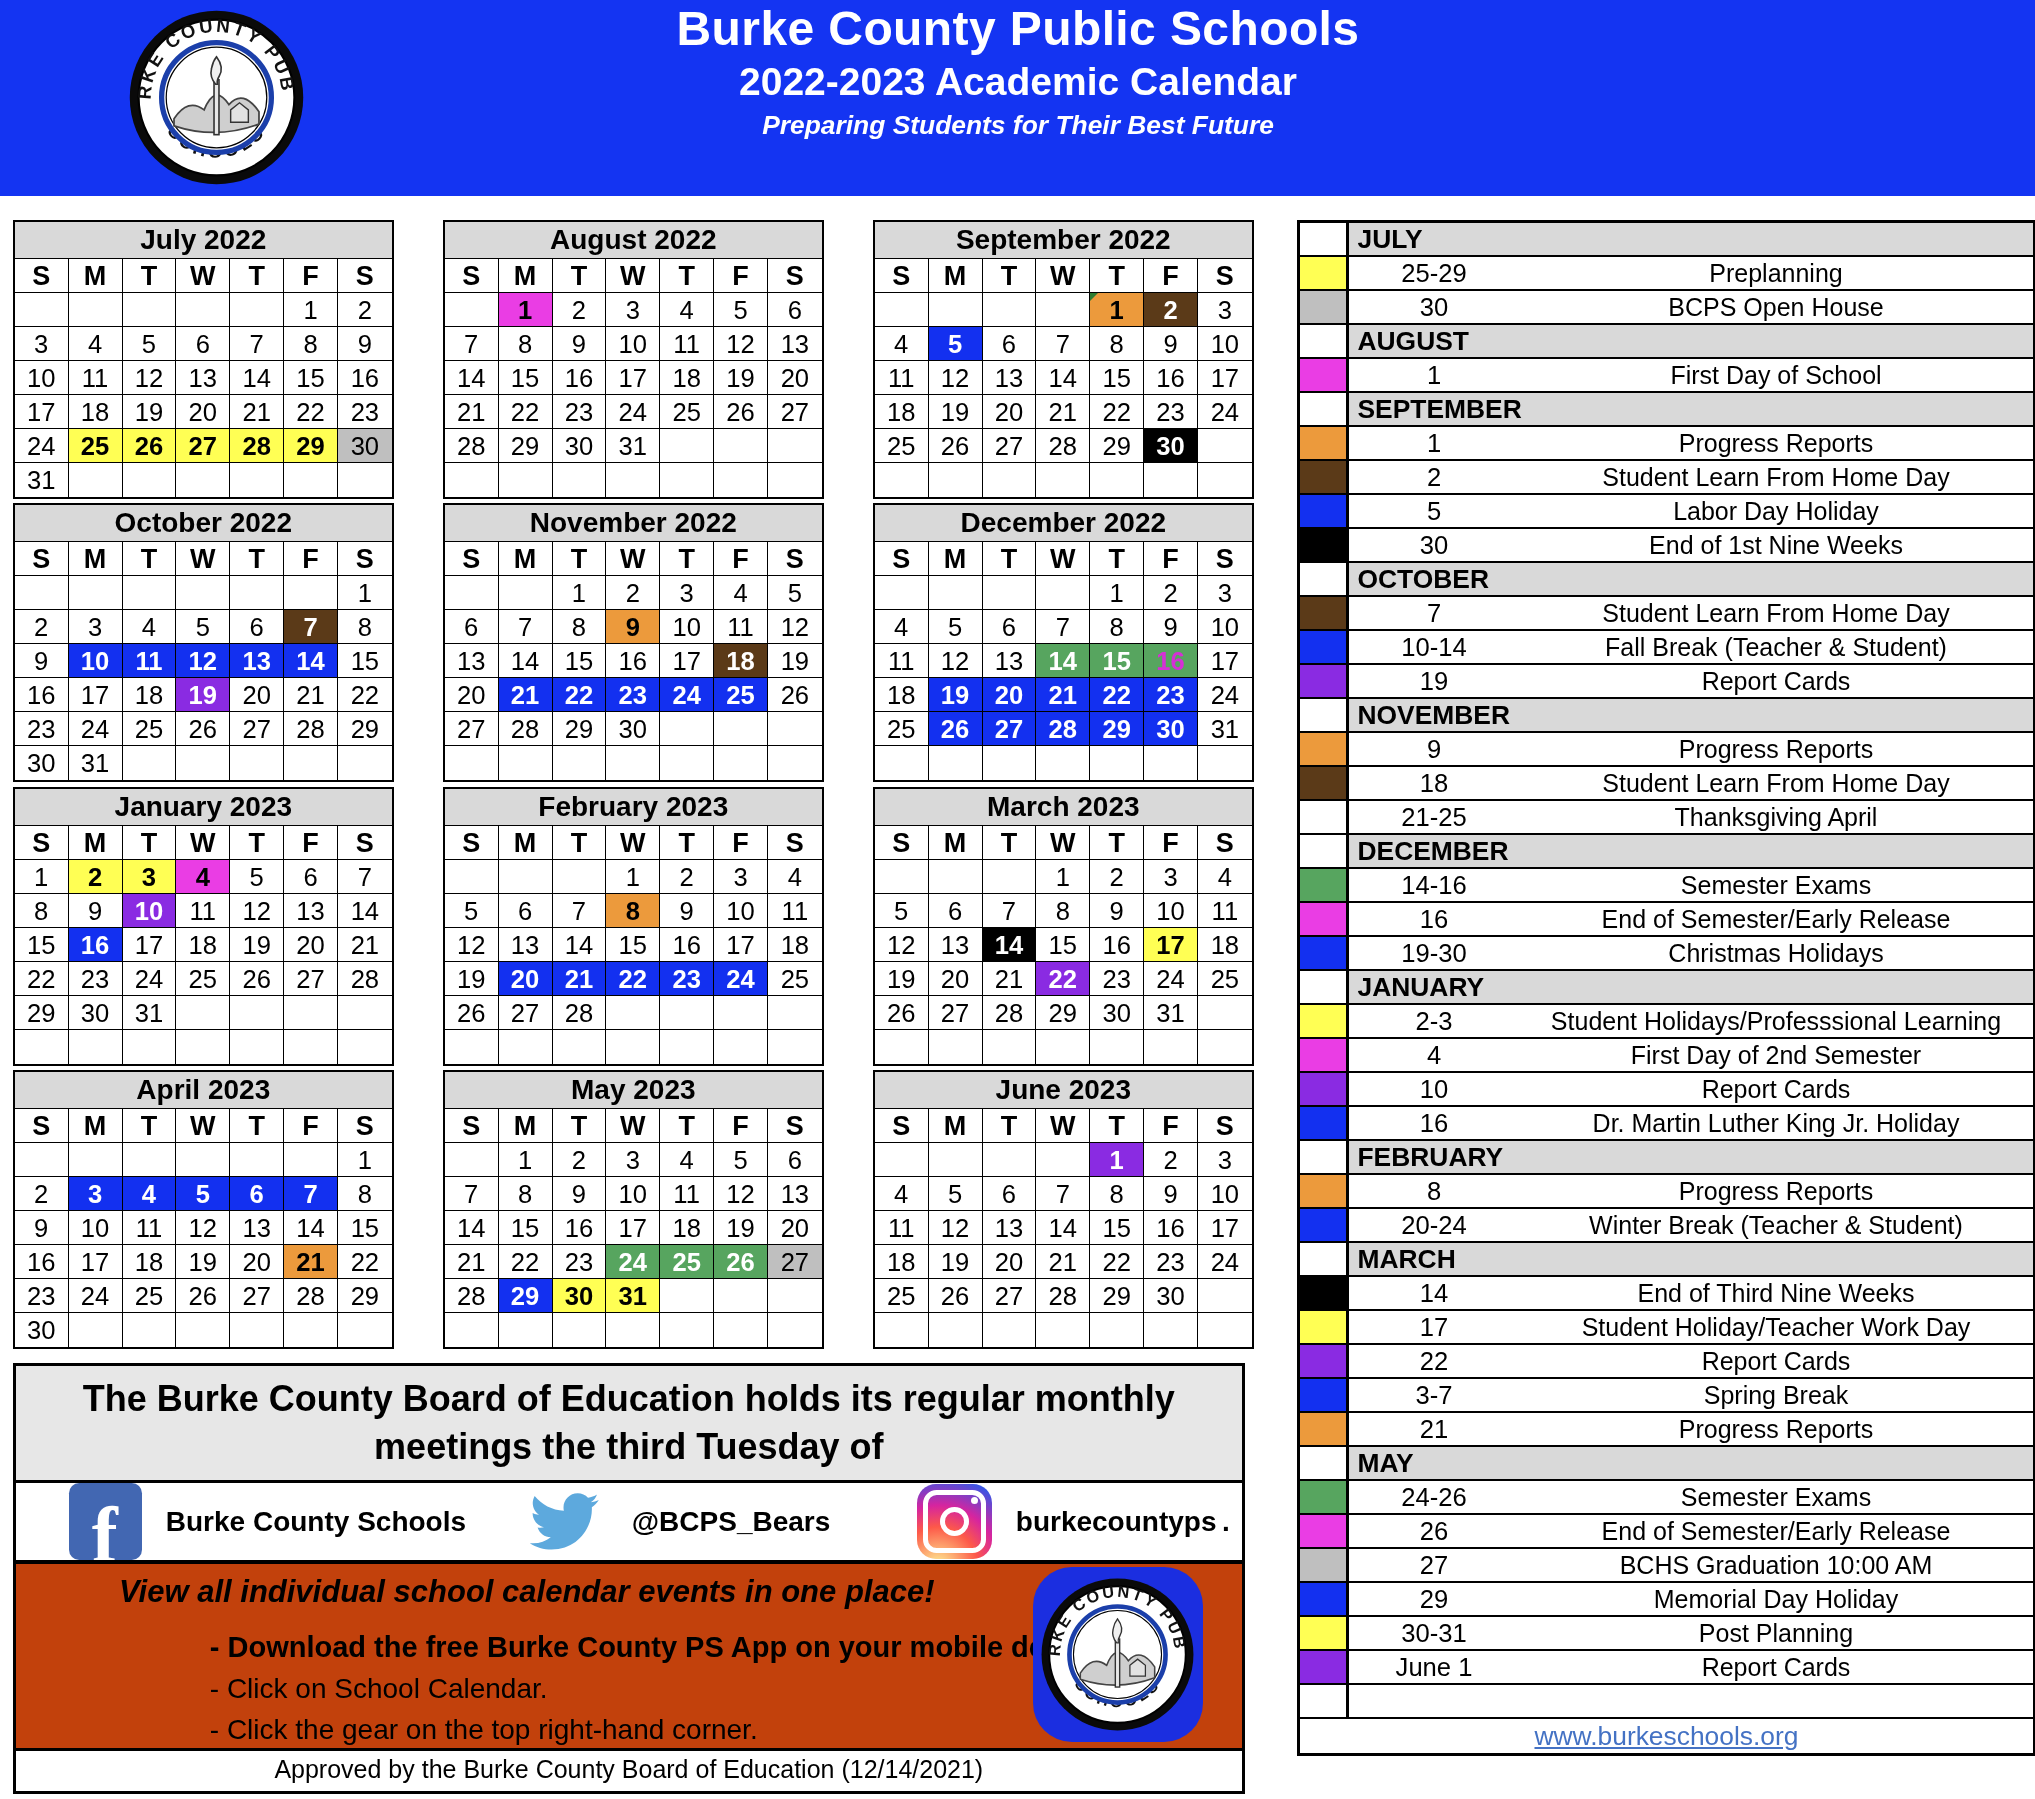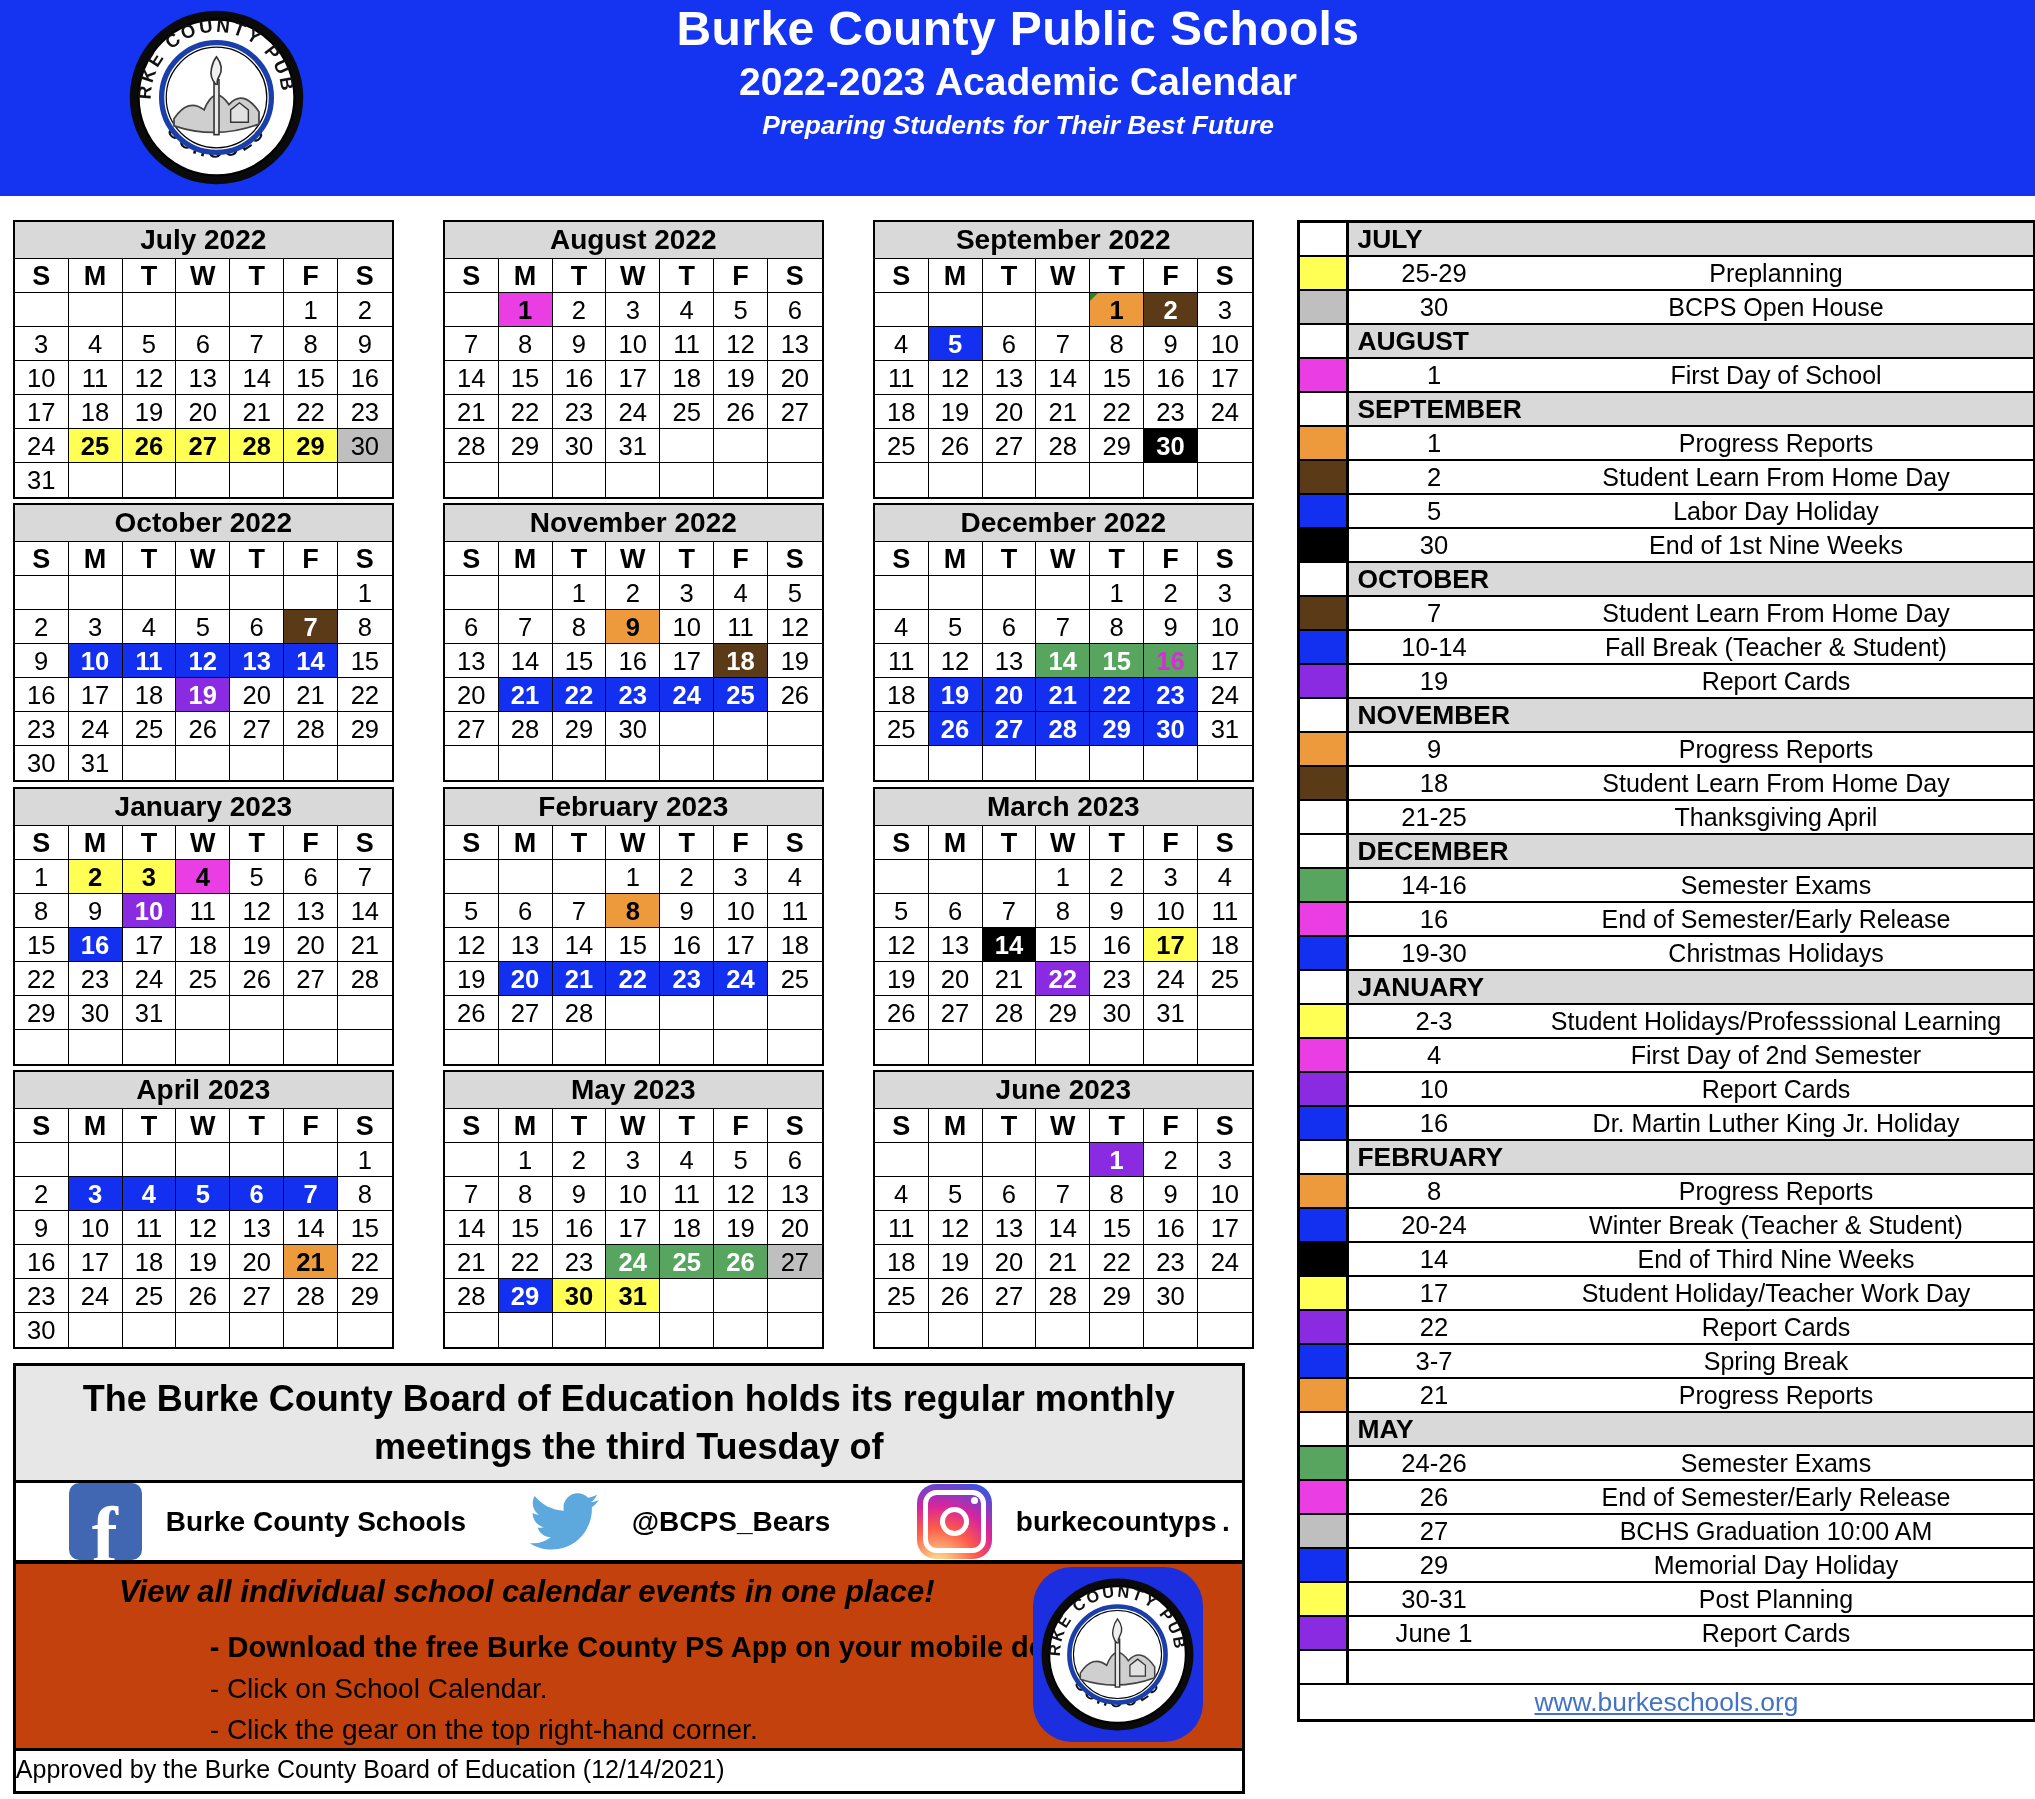--- a/index.html
+++ b/index.html
@@ -65,21 +65,21 @@
   .ig-dot{position:absolute;right:13.6px;top:12.8px;width:7.7px;height:7.7px;background:#fff;border-radius:50%;}
   #app-box{position:absolute;left:12.8px;top:1561px;width:1232px;height:191px;background:#c2410c;
     border:3.4px solid #000;box-sizing:border-box;}
   #app-heading{margin-top:10.2px;width:1022px;text-align:center;font-style:italic;font-weight:700;font-size:31px;}
   #app-b1{margin:20.4px 0 0 194px;font-weight:700;font-size:29px;}
   .app-bullet{margin:9.4px 0 0 194px;font-size:28px;}
   #app-logo{position:absolute;right:39px;top:3.4px;width:170px;height:175px;border-radius:39px;
     background:#1B2EE0;display:flex;align-items:center;justify-content:center;}
   #app-logo svg{width:155px;height:155px;}
   #approved-row{position:absolute;left:12.8px;top:1748px;width:1232px;height:46px;background:#fff;
-    border:3.4px solid #000;box-sizing:border-box;font-size:25px;line-height:37px;}
+    border:3.4px solid #000;box-sizing:border-box;text-align:center;font-size:25px;line-height:37px;}
 </style>
 </head>
 <body>
 
 <div id="page">
 
   <div id="header">
     <div id="header-logo" class="seal-slot"><svg viewBox="0 0 100 100">
           <circle cx="50" cy="50" r="49" fill="#0a0a0a"></circle>
           <circle cx="50" cy="50" r="44" fill="#ffffff" stroke="#000" stroke-width="1.2"></circle>
@@ -951,20 +951,26 @@
         </div>
       </div>
       <div class="lrow">
         <div class="swatch" style="background: rgb(19, 48, 240);"></div>
         <div class="lcontent">
           <div class="ldate">20-24</div>
           <div class="ltext">Winter Break (Teacher &amp; Student)</div>
         </div>
       </div>
       <div class="lrow">
+        <div class="swatch"></div>
+        <div class="lcontent lheader">
+          <span>MARCH</span>
+        </div>
+      </div>
+      <div class="lrow">
         <div class="swatch" style="background: rgb(0, 0, 0);"></div>
         <div class="lcontent">
           <div class="ldate">14</div>
           <div class="ltext">End of Third Nine Weeks</div>
         </div>
       </div>
       <div class="lrow">
         <div class="swatch" style="background: rgb(255, 255, 84);"></div>
         <div class="lcontent">
           <div class="ldate">17</div>

